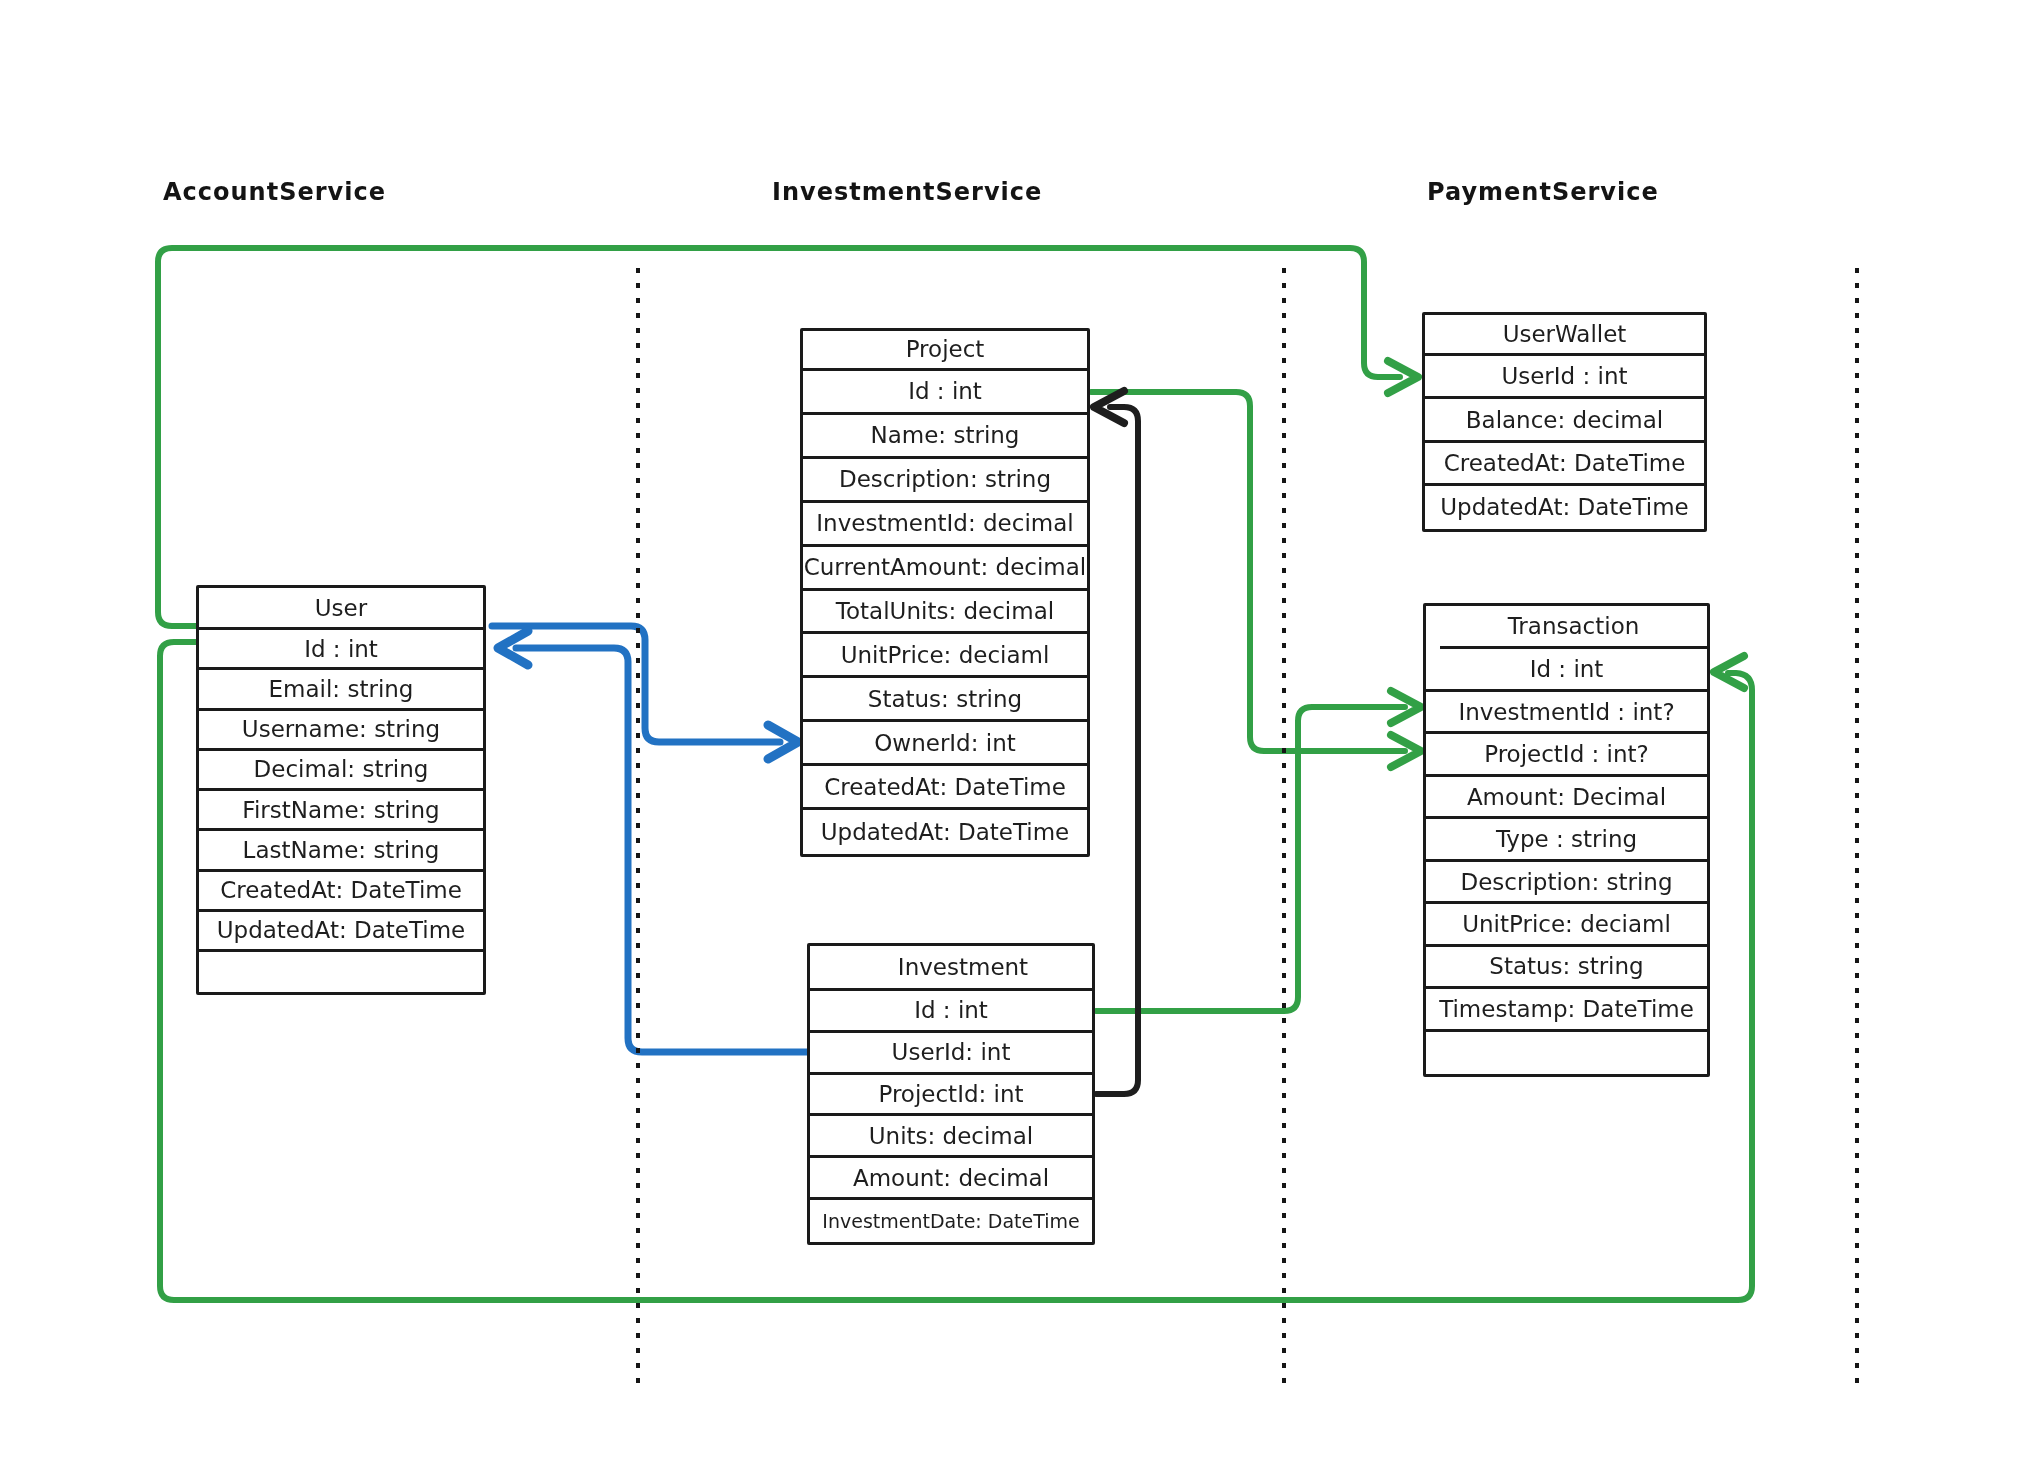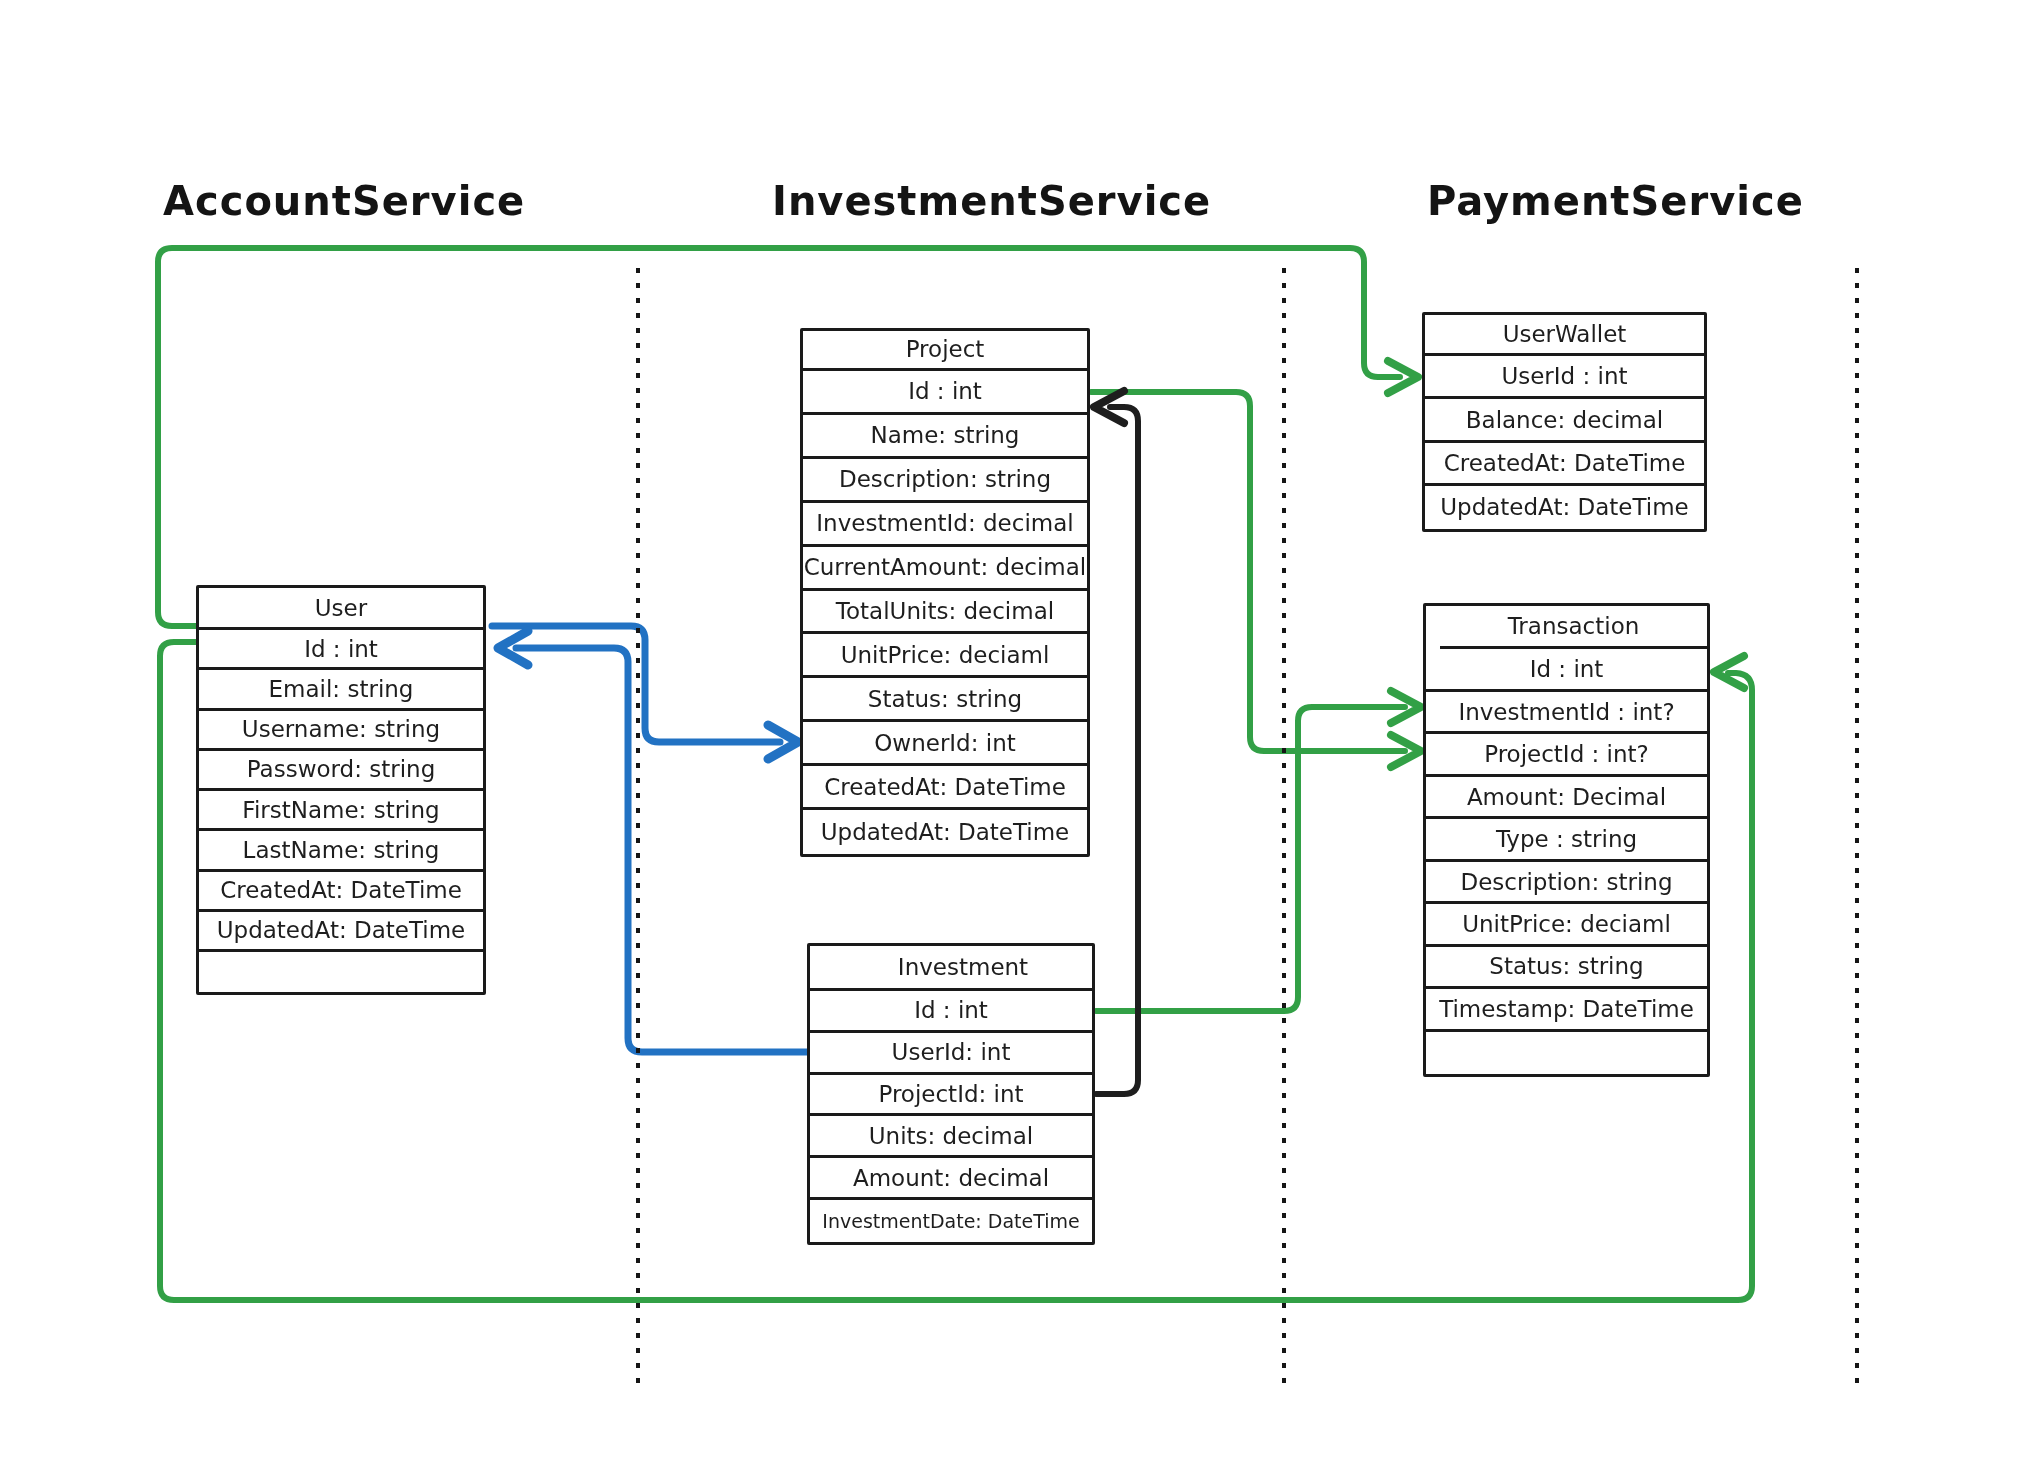--- a/index.html
+++ b/index.html
@@ -6,21 +6,21 @@
   #canvas{
     position:relative;
     width:2024px;height:1478px;
     background:#ffffff;
     font-family:"DejaVu Sans","Liberation Sans",sans-serif;
     color:#1e1e1e;
     overflow:hidden;
   }
   .service-title{
     position:absolute;
-    font-size:40px;
+    font-size:24px;
     font-weight:bold;
     letter-spacing:1px;
     color:#141414;
     white-space:nowrap;
   }
   .lane-divider{
     position:absolute;
     width:4px;
     top:268px;
     height:1124px;
@@ -104,21 +104,21 @@
 
   <div class="lane-divider" style="left:636px;"></div>
   <div class="lane-divider" style="left:1282px;"></div>
   <div class="lane-divider" style="left:1855px;"></div>
 
   <div class="entity-table tbl-user" style="left:196px;top:565px;width:290px;height:410px;margin-top:20px;">
     <div class="t-header">User</div>
     <div class="t-row">Id : int</div>
     <div class="t-row">Email: string</div>
     <div class="t-row">Username: string</div>
-    <div class="t-row">Password: string</div>
+    <div class="t-row">Decimal: string</div>
     <div class="t-row">FirstName: string</div>
     <div class="t-row">LastName: string</div>
     <div class="t-row">CreatedAt: DateTime</div>
     <div class="t-row">UpdatedAt: DateTime</div>
     <div class="t-row t-footer"></div>
   </div>
 
   <div class="entity-table tbl-project" style="left:800px;top:328px;width:290px;height:529px;">
     <div class="t-header">Project</div>
     <div class="t-row">Id : int</div>

